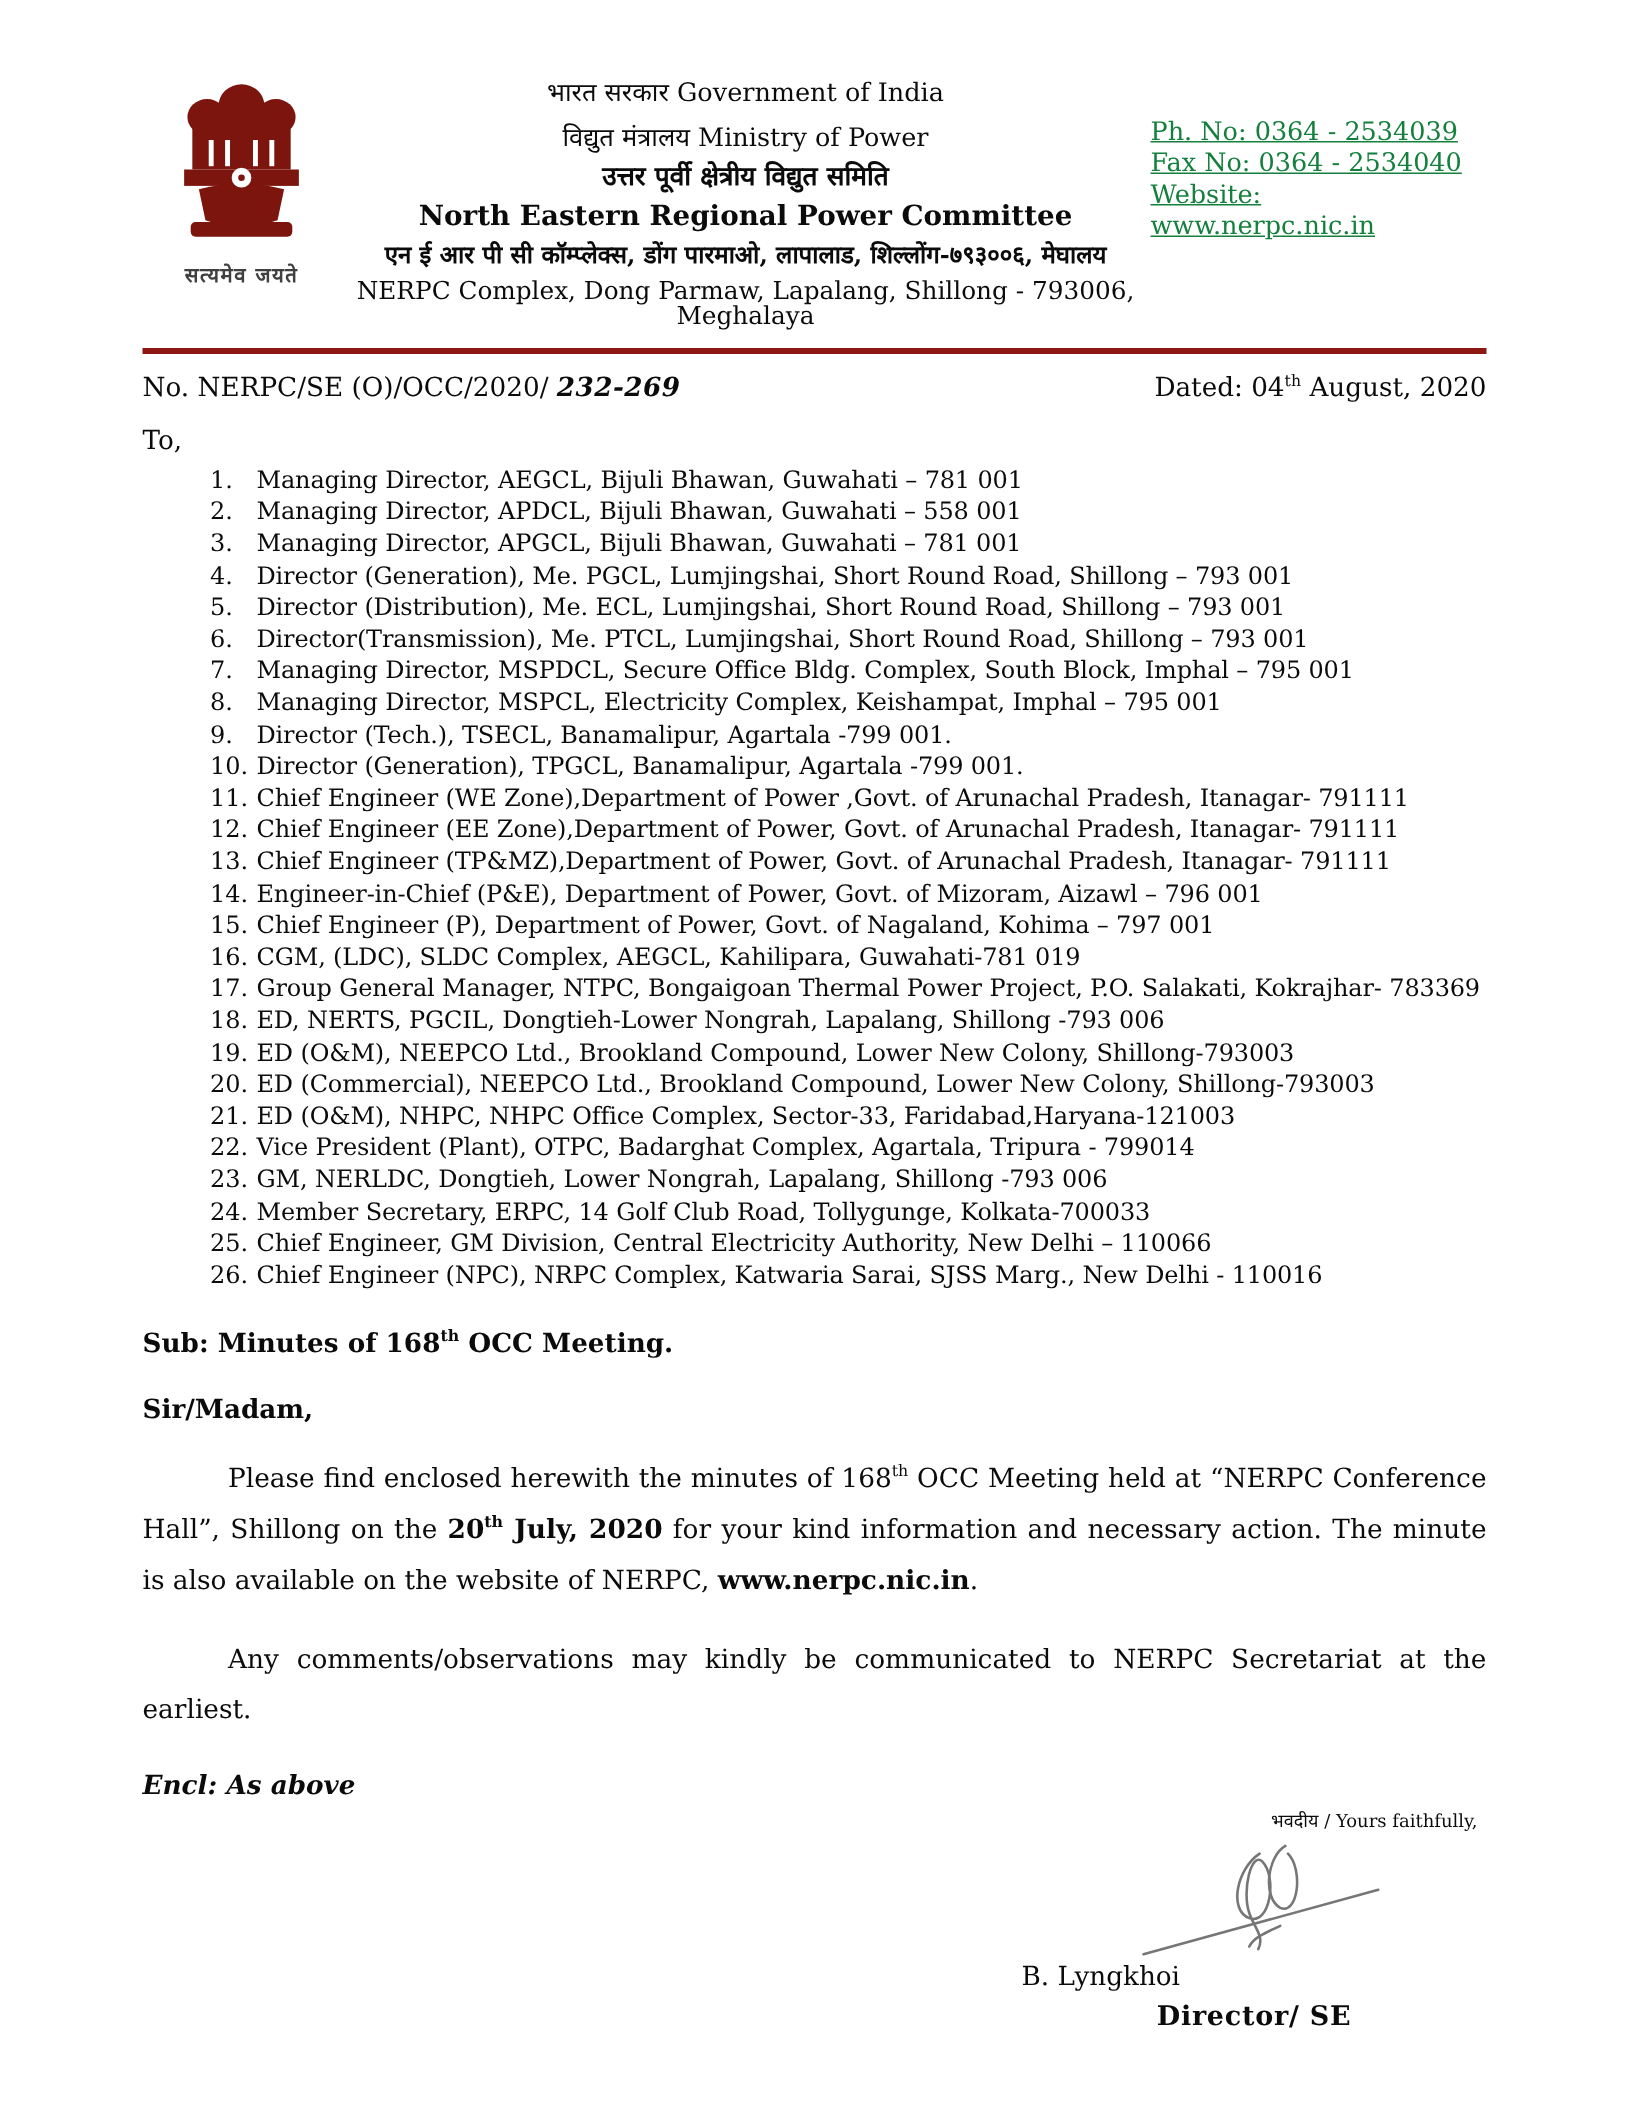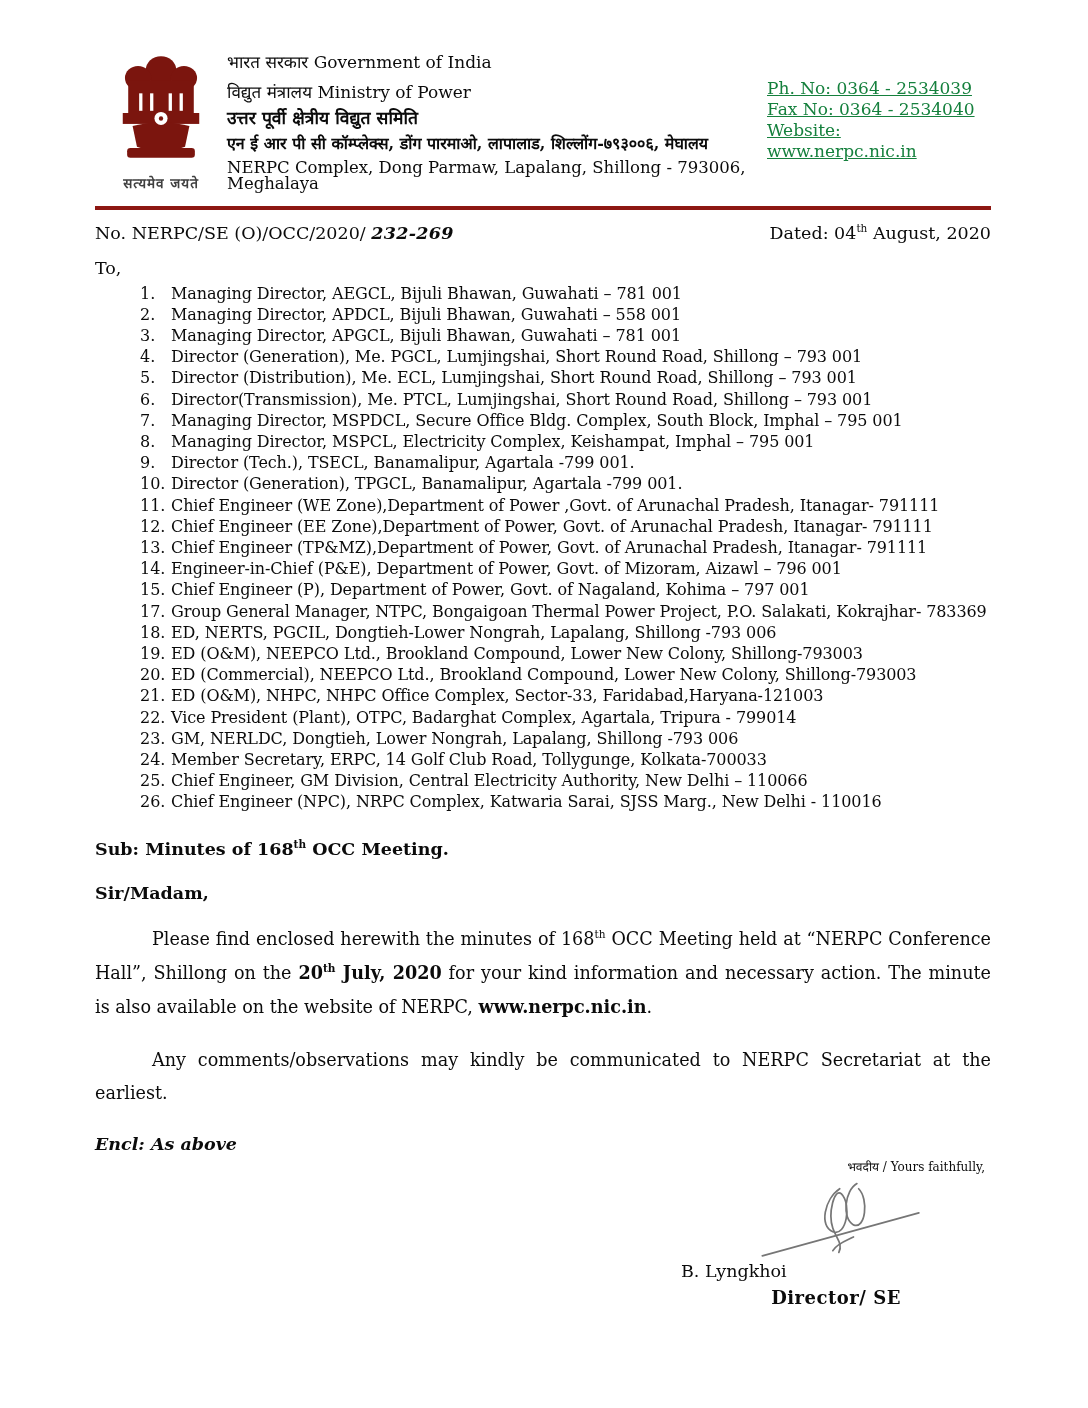--- a/index.html
+++ b/index.html
@@ -10,21 +10,21 @@
     color:#0b0b0b;
     position:relative; overflow:hidden;
   }
   .page { width:1088px; height:1408px; padding:46px 97px 0 95px; overflow:hidden; }
 
   
   .letterhead { display:flex; align-items:flex-start; }
   .emblem-col { width:132px; flex:none; text-align:center; padding-top:8px; }
   .emblem-col svg { display:block; margin:0 auto; }
   .emblem-caption { font-size:13.5px; font-weight:bold; color:#404040; margin-top:2px; letter-spacing:1px; }
-  .org-col { flex:1; padding-top:6px; }
+  .org-col { flex:1; text-align:center; padding-top:6px; }
   .org-line { line-height:1.0; }
   .org-line.l1 { font-size:17px; margin-top:2px; }
   .org-line.l2 { font-size:17px; margin-top:13px; }
   .org-line.l3 { font-size:17.5px; font-weight:bold; margin-top:9px; }
   .org-line.l4 { font-size:18.5px; font-weight:bold; margin-top:8px; }
   .org-line.l5 { font-size:16px; font-weight:bold; margin-top:8px; }
   .org-line.l6 { font-size:16.5px; margin-top:8px; }
   .contact-col { width:224px; flex:none; padding-top:32px; font-size:17px; line-height:21px; color:#15803d;text-decoration:underline; }
 
   .rule { height:4px; background:#8d1712; margin-top:13px; }
@@ -81,20 +81,21 @@
         </g>
         <circle cx="50" cy="59" r="2" fill="#7b150e"></circle>
       </svg>
       <div class="emblem-caption">सत्यमेव जयते</div>
     </div>
 
     <div class="org-col">
       <div class="org-line l1">भारत सरकार Government of India</div>
       <div class="org-line l2">विद्युत मंत्रालय Ministry of Power</div>
       <div class="org-line l3">उत्तर पूर्वी क्षेत्रीय विद्युत समिति</div>
+      <div class="org-line l4">North Eastern Regional Power Committee</div>
       <div class="org-line l5">एन ई आर पी सी कॉम्प्लेक्स, डोंग पारमाओ, लापालाड, शिल्लोंग-७९३००६, मेघालय</div>
       <div class="org-line l6">NERPC Complex, Dong Parmaw, Lapalang, Shillong - 793006, Meghalaya</div>
     </div>
 
     <div class="contact-col">
       <div>Ph. No:  0364 - 2534039</div>
       <div>Fax No: 0364 - 2534040</div>
       <div>Website: www.nerpc.nic.in</div>
     </div>
   </div>
@@ -161,20 +162,24 @@
         <span class="num">13.</span>
         <span class="txt">Chief Engineer (TP&amp;MZ),Department of Power, Govt. of Arunachal Pradesh, Itanagar- 791111</span>
       </div>
       <div class="recipient">
         <span class="num">14.</span>
         <span class="txt">Engineer-in-Chief (P&amp;E), Department of Power, Govt. of Mizoram, Aizawl – 796 001</span>
       </div>
       <div class="recipient">
         <span class="num">15.</span>
         <span class="txt">Chief Engineer (P), Department of Power, Govt. of Nagaland, Kohima – 797 001</span>
+      </div>
+      <div class="recipient">
+        <span class="num">16.</span>
+        <span class="txt">CGM, (LDC), SLDC Complex, AEGCL, Kahilipara, Guwahati-781 019</span>
       </div>
       <div class="recipient">
         <span class="num">17.</span>
         <span class="txt">Group General Manager, NTPC, Bongaigoan Thermal Power Project, P.O. Salakati, Kokrajhar- 783369</span>
       </div>
       <div class="recipient">
         <span class="num">18.</span>
         <span class="txt">ED, NERTS, PGCIL, Dongtieh-Lower Nongrah, Lapalang, Shillong -793 006</span>
       </div>
       <div class="recipient">

